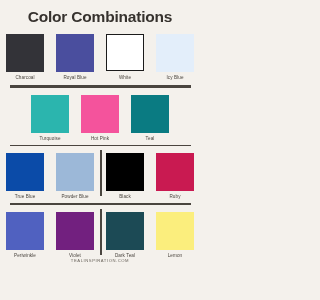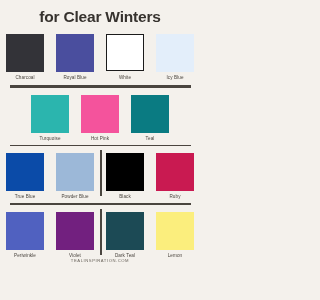--- a/index.html
+++ b/index.html
@@ -86,21 +86,21 @@
   .row4 { padding-top: 7px; gap: 6px; }
   .spacer-sm { height: 5px; }
   .spacer-xs { height: 4px; }
 </style>
 </head>
 <body>
 
 <div class="page">
 
   <h1 class="title">
-    <span class="line">for Clear Winters</span>
+    <span class="line">Color Combinations</span>
   </h1>
 
   <div class="row row1">
       <div class="cell">
         <div class="swatch" style="background: rgb(51, 51, 56);"></div>
         <div class="label">Charcoal</div>
       </div>
       <div class="cell">
         <div class="swatch" style="background: rgb(74, 78, 158);"></div>
         <div class="label">Royal Blue</div>

